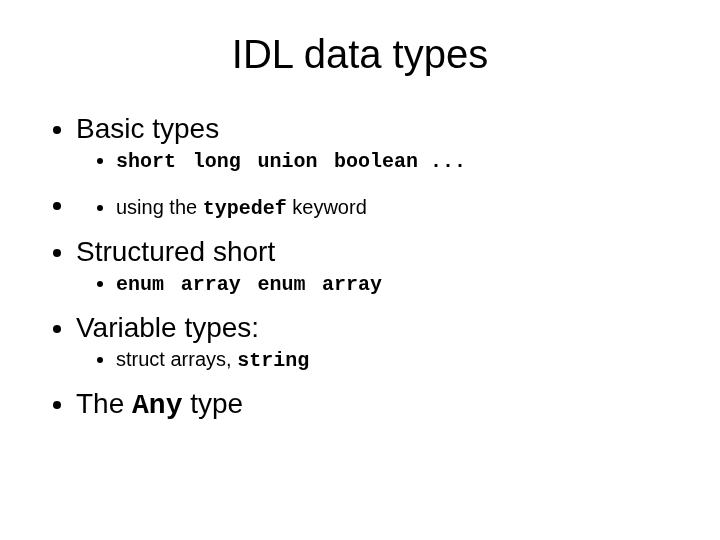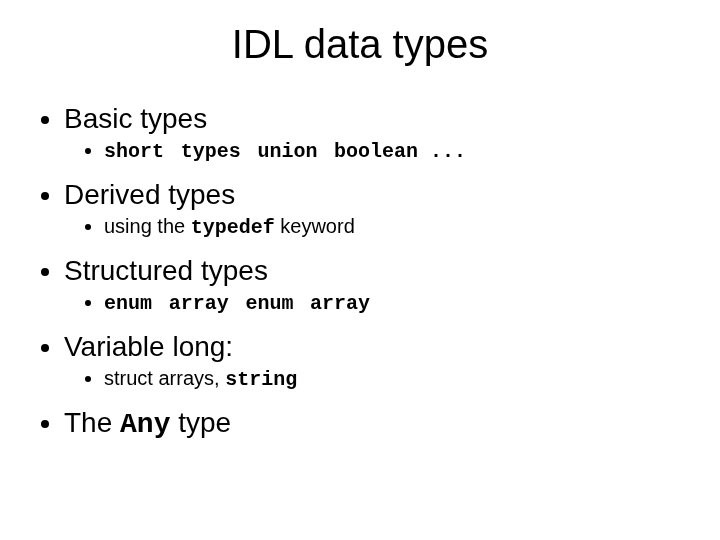--- a/index.html
+++ b/index.html
@@ -8,31 +8,31 @@
     width: 720px;
     height: 540px;
     background: #ffffff;
     font-family: Arial, Helvetica, sans-serif;
     color: #000;
   }
   .slide {
     width: 720px;
     height: 540px;
     box-sizing: border-box;
-    padding: 18px 36px 36px 36px;
+    padding: 28px 36px 36px 36px;
   }
   .title {
     text-align: center;
     font-size: 40px;
     font-weight: 400;
     margin: 4px 0 36px 0;
   }
   ul.level1 {
     list-style-type: disc;
-    margin: 0;
+    margin: 12px;
     padding-left: 28px;
     font-size: 28px;
   }
   ul.level1 > li {
     margin-bottom: 16px;
   }
   ul.level2 {
     list-style-type: disc;
     margin: 4px 0 0 0;
     padding-left: 40px;
@@ -52,50 +52,49 @@
 <div class="slide">
   <h1 class="title">IDL data types</h1>
 
   <ul class="level1">
 
     <li>
       <span>Basic types</span>
       <ul class="level2">
         <li>
           <span class="mono">short</span>&nbsp;&nbsp;
-          <span class="mono">types</span>&nbsp;&nbsp;
+          <span class="mono">long</span>&nbsp;&nbsp;
           <span class="mono">union</span>&nbsp;&nbsp;
           <span class="mono">boolean ...</span>
         </li>
       </ul>
     </li>
 
     <li>
-      <span>Derived types</span>
       <ul class="level2">
         <li>
           <span>using the </span><span class="mono">typedef</span><span> keyword</span>
         </li>
       </ul>
     </li>
 
     <li>
-      <span>Structured types</span>
+      <span>Structured short</span>
       <ul class="level2">
         <li>
           <span class="mono">enum</span>&nbsp;&nbsp;
           <span class="mono">array</span>&nbsp;&nbsp;
           <span class="mono">enum</span>&nbsp;&nbsp;
           <span class="mono">array</span>
         </li>
       </ul>
     </li>
 
     <li>
-      <span>Variable long:</span>
+      <span>Variable types:</span>
       <ul class="level2">
         <li>
           <span>struct arrays, </span><span class="mono">string</span><span></span>
         </li>
       </ul>
     </li>
 
     <li>
       <span>The </span><span class="mono">Any</span><span> type</span>
     </li>

